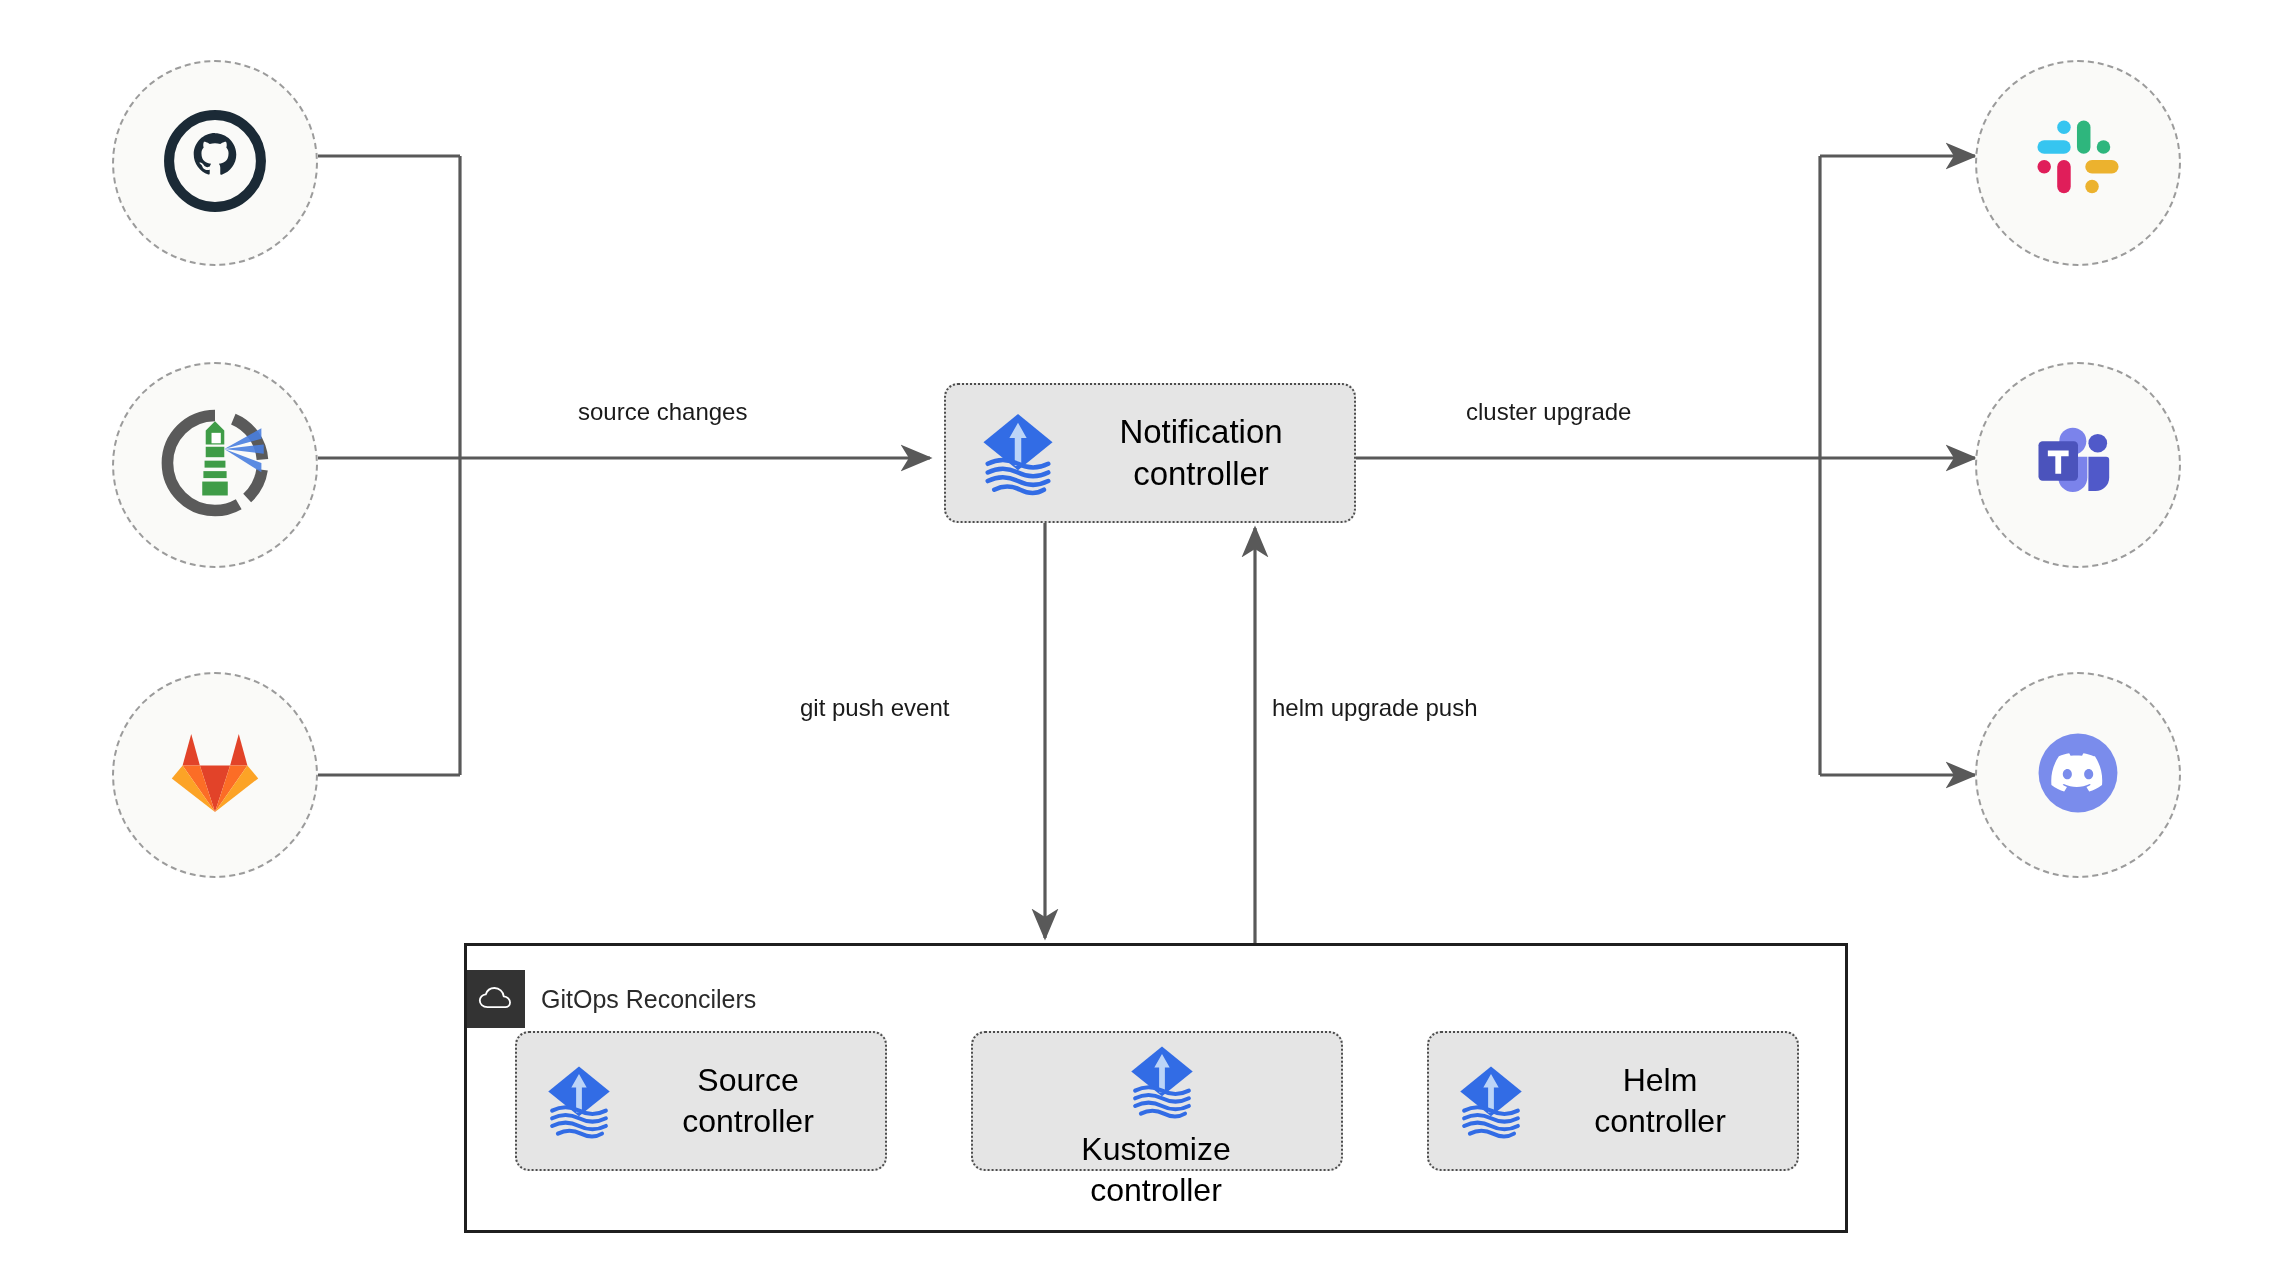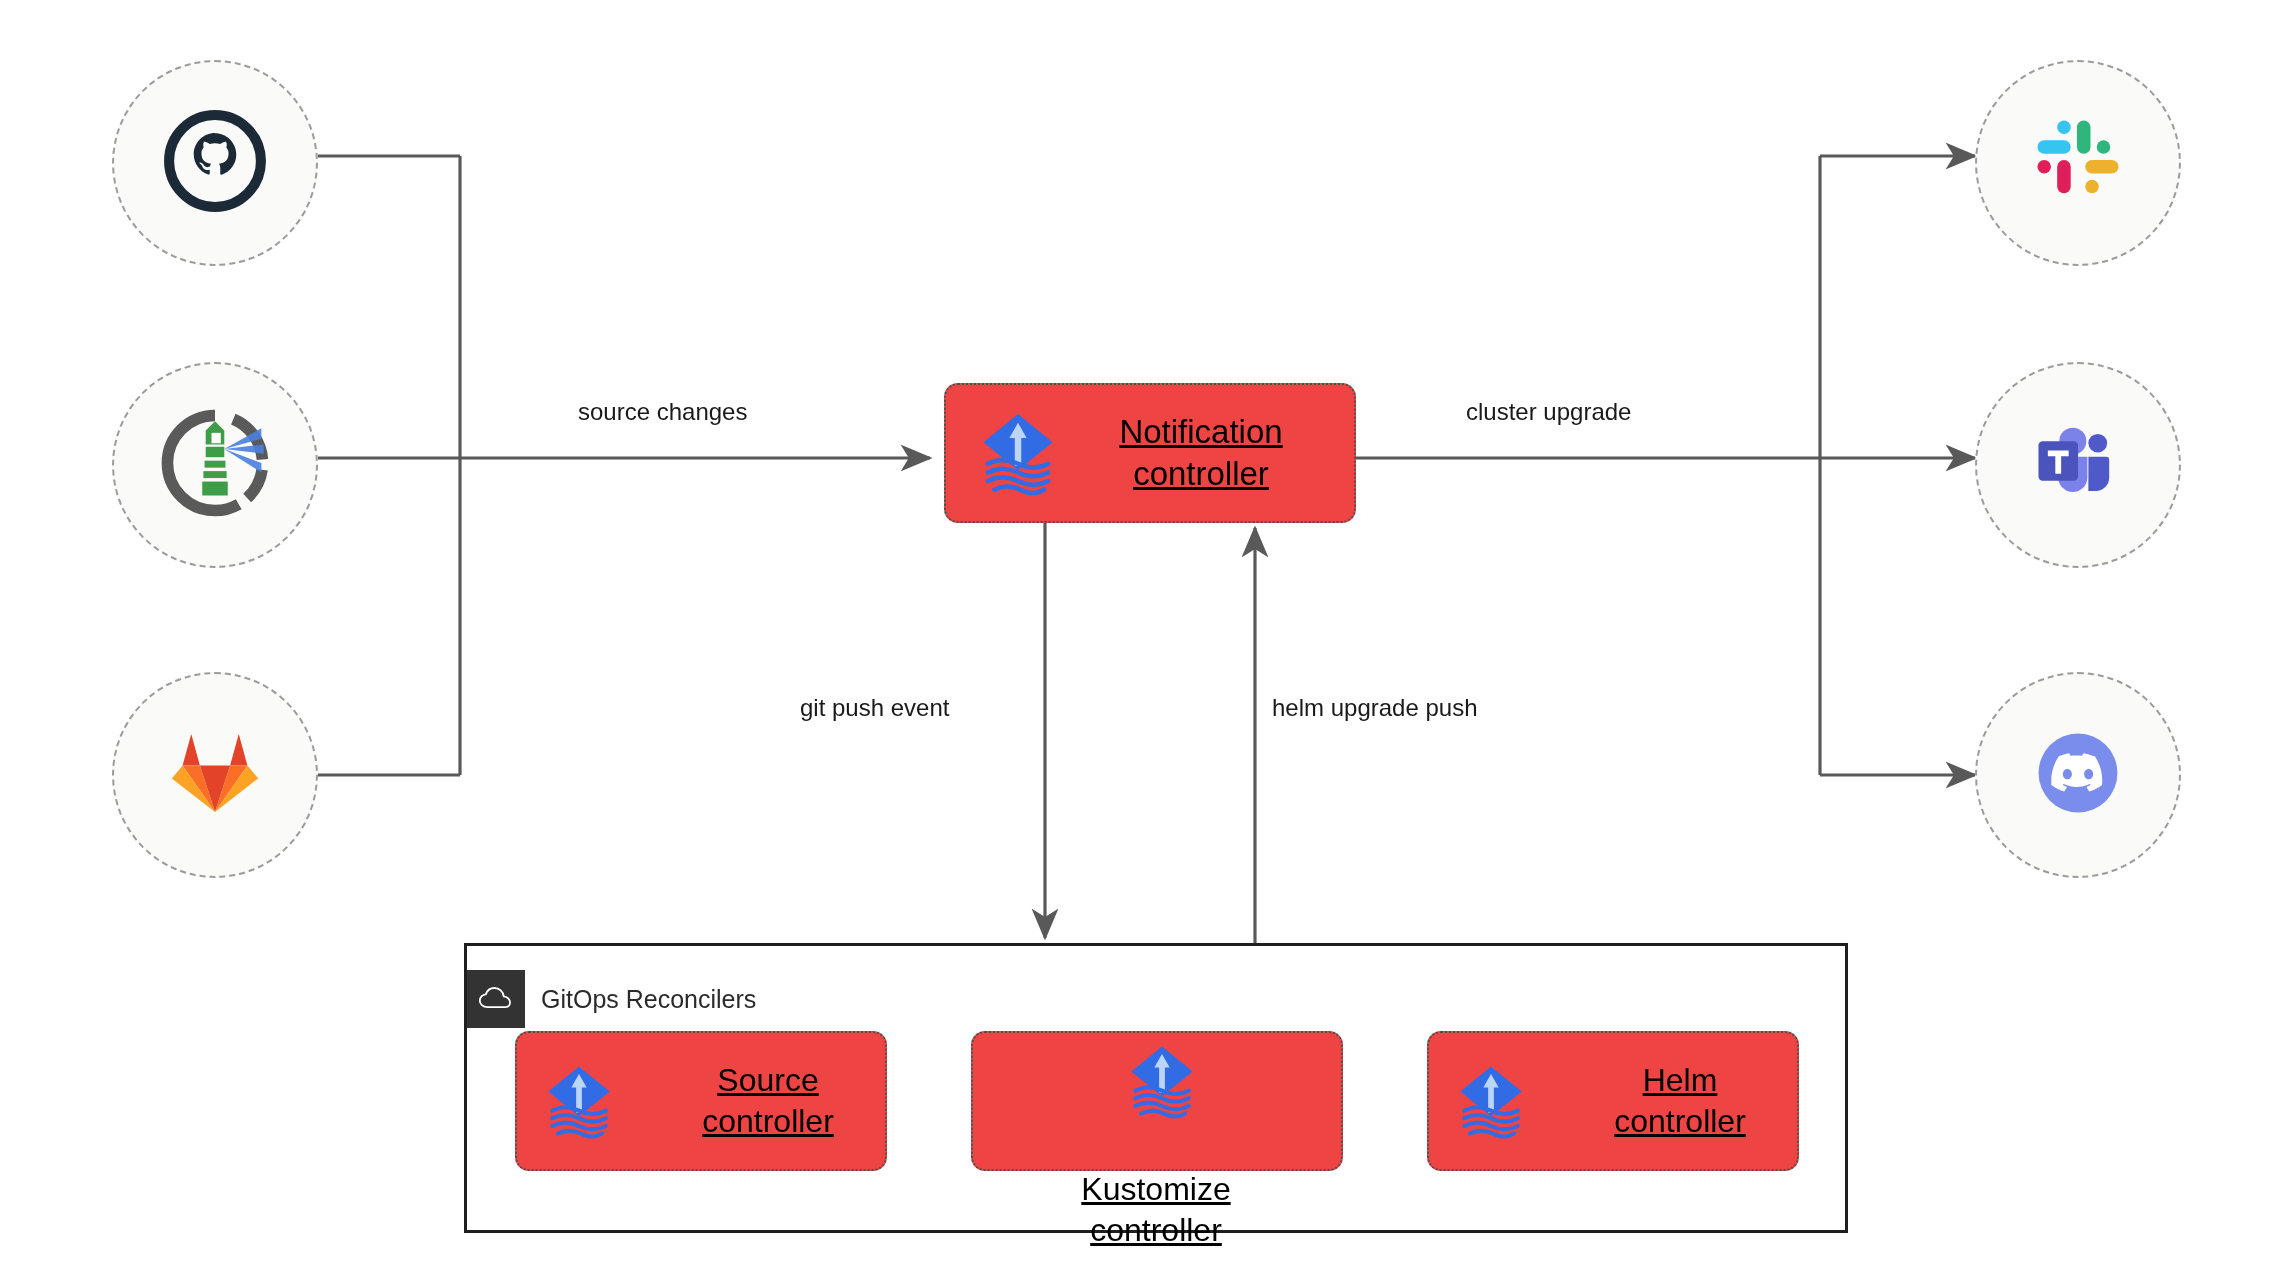--- a/index.html
+++ b/index.html
@@ -37,28 +37,27 @@
     display: flex;
     align-items: center;
     justify-content: center;
     box-sizing: border-box;
   }
 
   
   .card {
     position: absolute;
     box-sizing: border-box;
-    background: #ef4444;
+    background: #e5e5e5;
     border: 2px dotted #4d4d4d;
     border-radius: 14px;
     display: flex;
     flex-direction: row;
     align-items: center;
     justify-content: flex-start;
-    text-decoration: underline;
   }
   .card .card-icon {
     flex: 0 0 auto;
     display: flex;
     align-items: center;
     justify-content: center;
   }
   .card .card-label {
     flex: 1 1 auto;
     text-align: center;
@@ -68,21 +67,21 @@
   }
 
   #notification-controller {
     left: 944px; top: 383px;
     width: 412px; height: 140px;
     padding: 0 6px 0 18px;
   }
   #notification-controller .card-icon { width: 108px; height: 108px; }
   #notification-controller .card-label { font-size: 33px; padding-right: 18px; }
 
-  .reconciler-card { width: 372px; height: 140px; padding: 0 4px 0 14px; gap: 40px; }
+  .reconciler-card { width: 372px; height: 140px; padding: 0 4px 0 14px; }
   .reconciler-card .card-icon { width: 96px; height: 96px; }
   .reconciler-card .card-label { font-size: 32px; padding-right: 12px; }
   #source-controller    { left: 515px;  top: 1031px; }
   #kustomize-controller { left: 971px;  top: 1031px; flex-direction: column; }
   #helm-controller      { left: 1427px; top: 1031px; }
 
   
   #gitops-group {
     position: absolute;
     left: 464px; top: 943px;

